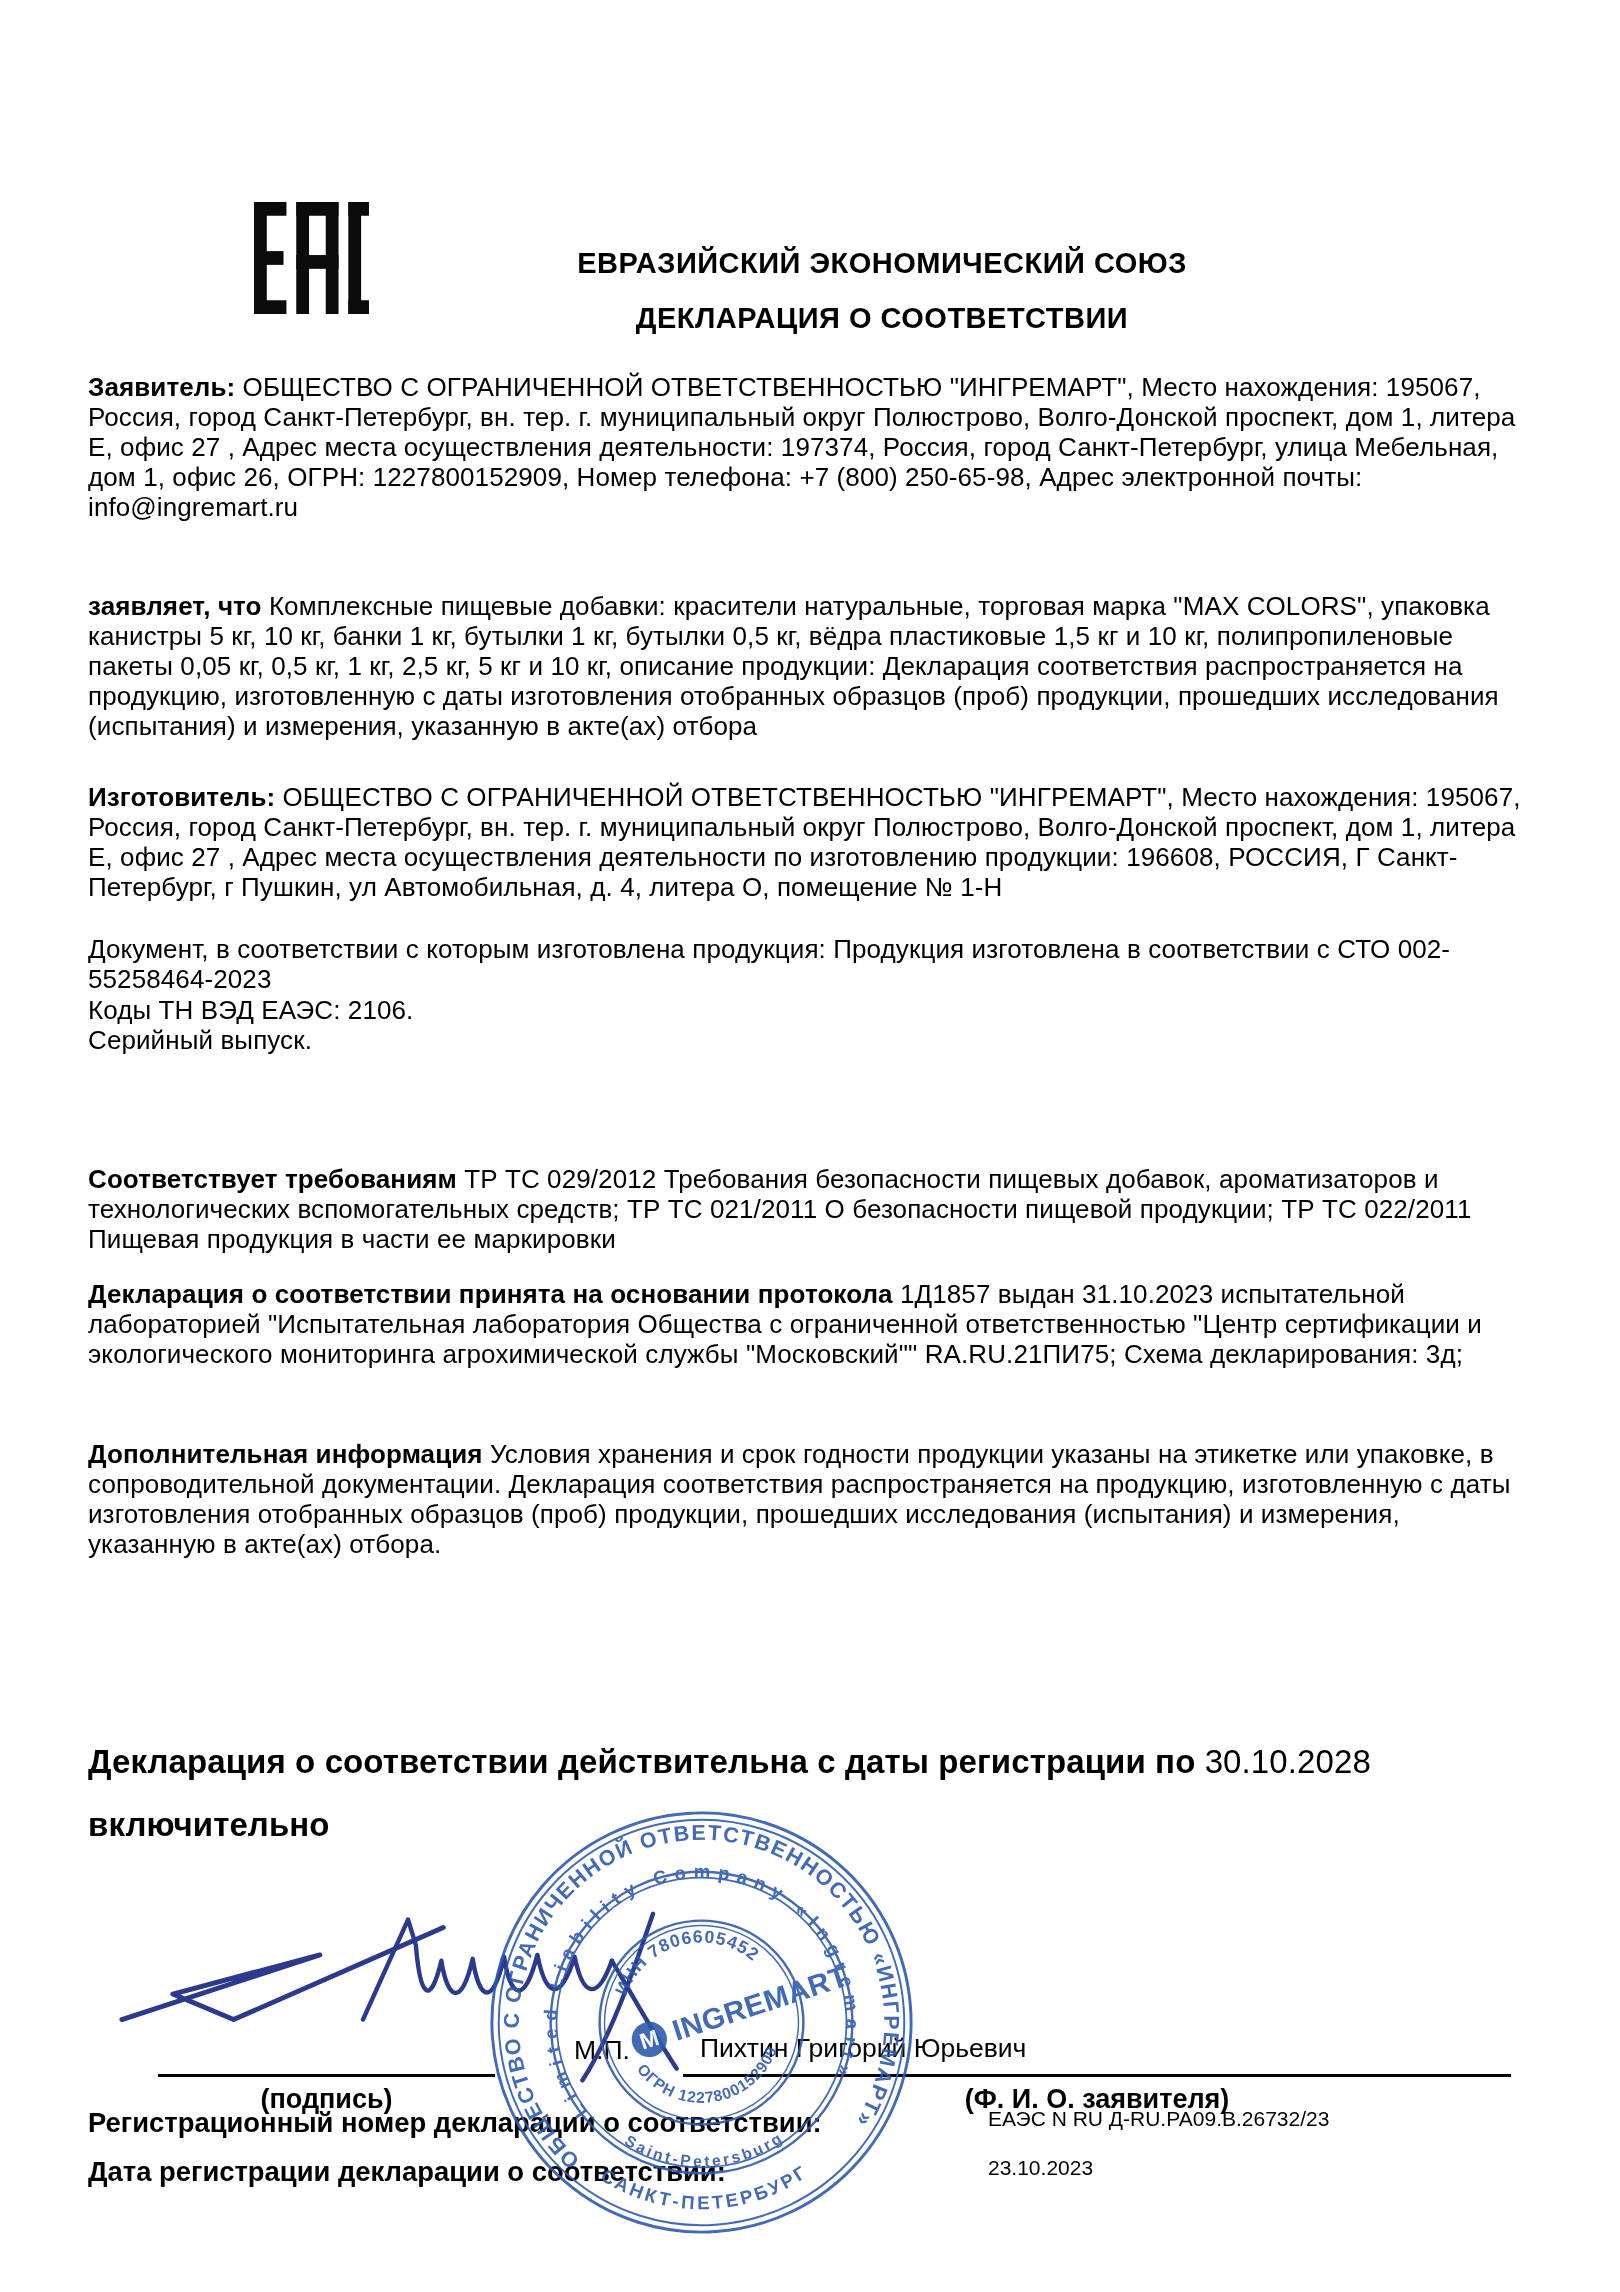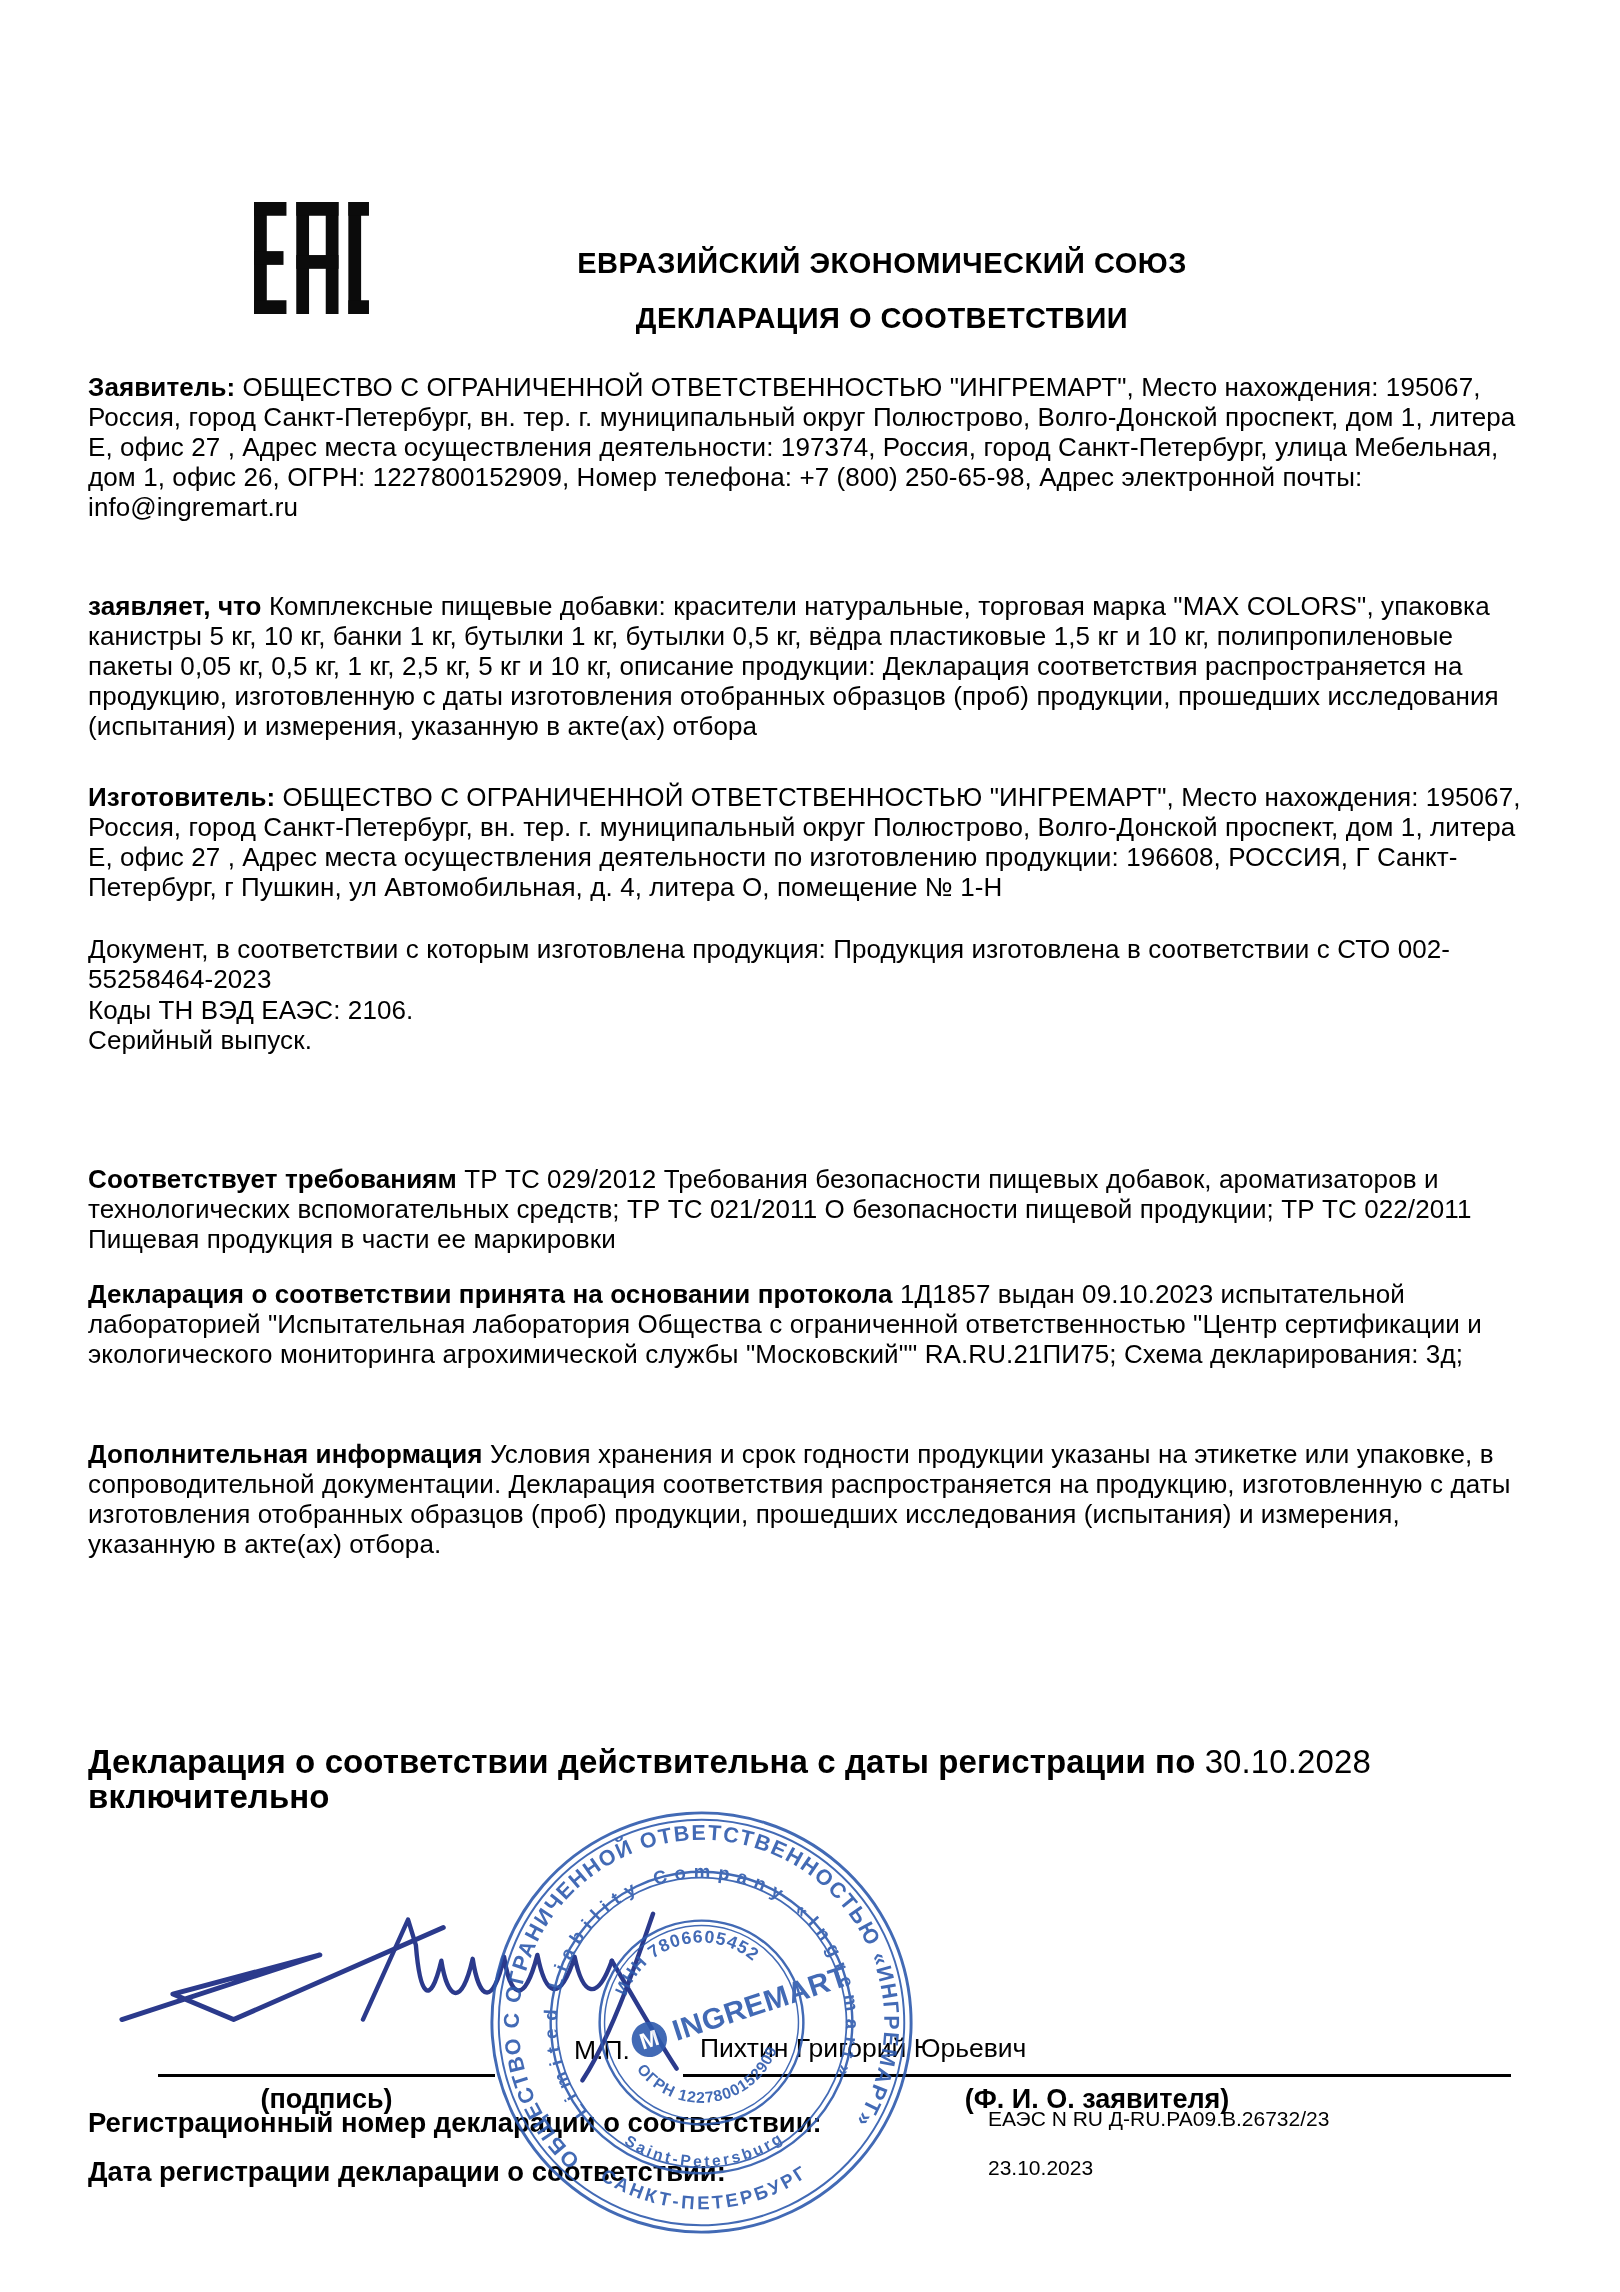--- a/index.html
+++ b/index.html
@@ -32,21 +32,21 @@
   .p-declares{top:591px;}
   .p-manufacturer{top:782px;}
   .p-mandoc{top:934px;}
   .p-tnved{top:995px;}
   .p-serial{top:1025px;}
   .p-complies{top:1164px;}
   .p-basis{top:1279px;}
   .p-additional{top:1439px;}
   .p-validity{top:1744px;font-weight:bold;font-size:33px;line-height:35px;}
   .p-validity .regular{font-weight:normal;}
-  .p-validity .line2{display:block;}
+  .p-validity .line2{display:block;margin-top:28px;}
   
   .rule{height:2.9px;background:#000;}
   .rule-sign{left:158px;top:2074px;width:337px;}
   .rule-fio{left:683px;top:2074px;width:828px;}
   .caption{font-size:27px;font-weight:bold;}
   .cap-sign{left:158px;top:2084px;width:337px;text-align:center;}
   .cap-fio{left:928px;top:2084px;width:338px;text-align:center;}
   .mp{left:574px;top:2035px;font-size:26.5px;}
   .fio-name{left:700px;top:2033px;font-size:26.5px;}
   
@@ -91,21 +91,21 @@
   <p class="abs para p-declares"><b>заявляет, что </b><span>Комплексные пищевые добавки: красители натуральные, торговая марка "MAX COLORS", упаковка канистры 5 кг, 10 кг, банки 1 кг, бутылки 1 кг, бутылки 0,5 кг, вёдра пластиковые 1,5 кг и 10 кг, полипропиленовые пакеты 0,05 кг, 0,5 кг, 1 кг, 2,5 кг, 5 кг и 10 кг, описание продукции: Декларация соответствия распространяется на продукцию, изготовленную с даты изготовления отобранных образцов (проб) продукции, прошедших исследования (испытания) и измерения, указанную в акте(ах) отбора</span></p>
 
   <p class="abs para p-manufacturer"><b>Изготовитель: </b><span>ОБЩЕСТВО С ОГРАНИЧЕННОЙ ОТВЕТСТВЕННОСТЬЮ "ИНГРЕМАРТ", Место нахождения: 195067, Россия, город Санкт-Петербург, вн. тер. г. муниципальный округ Полюстрово, Волго-Донской проспект, дом 1, литера Е, офис 27 , Адрес места осуществления деятельности по изготовлению продукции: 196608, РОССИЯ, Г Санкт-Петербург, г Пушкин, ул Автомобильная, д. 4, литера О, помещение № 1-Н</span></p>
 
   <p class="abs para p-mandoc">Документ, в соответствии с которым изготовлена продукция: Продукция изготовлена в соответствии с СТО 002-55258464-2023</p>
   <p class="abs para p-tnved">Коды ТН ВЭД ЕАЭС: 2106.</p>
   <p class="abs para p-serial">Серийный выпуск.</p>
 
   <p class="abs para p-complies"><b>Соответствует требованиям </b><span>ТР ТС 029/2012 Требования безопасности пищевых добавок, ароматизаторов и технологических вспомогательных средств; ТР ТС 021/2011 О безопасности пищевой продукции; ТР ТС 022/2011 Пищевая продукция в части ее маркировки</span></p>
 
-  <p class="abs para p-basis"><b>Декларация о соответствии принята на основании протокола </b><span>1Д1857 выдан 09.10.2023 испытательной лабораторией "Испытательная лаборатория Общества с ограниченной ответственностью "Центр сертификации и экологического мониторинга агрохимической службы "Московский"" RA.RU.21ПИ75; Схема декларирования: 3д;</span></p>
+  <p class="abs para p-basis"><b>Декларация о соответствии принята на основании протокола </b><span>1Д1857 выдан 31.10.2023 испытательной лабораторией "Испытательная лаборатория Общества с ограниченной ответственностью "Центр сертификации и экологического мониторинга агрохимической службы "Московский"" RA.RU.21ПИ75; Схема декларирования: 3д;</span></p>
 
   <p class="abs para p-additional"><b>Дополнительная информация </b><span>Условия хранения и срок годности продукции указаны на этикетке или упаковке, в сопроводительной документации. Декларация соответствия распространяется на продукцию, изготовленную с даты изготовления отобранных образцов (проб) продукции, прошедших исследования (испытания) и измерения, указанную в акте(ах) отбора.</span></p>
 
   <p class="abs para p-validity"><span>Декларация о соответствии действительна с даты регистрации по </span><span class="regular">30.10.2028</span><span class="line2">включительно</span></p>
 
   <div class="abs mp">М.П.</div>
   <div class="abs fio-name">Пихтин Григорий Юрьевич</div>
   <div class="abs rule rule-sign"></div>
   <div class="abs rule rule-fio"></div>
   <div class="abs caption cap-sign">(подпись)</div>

